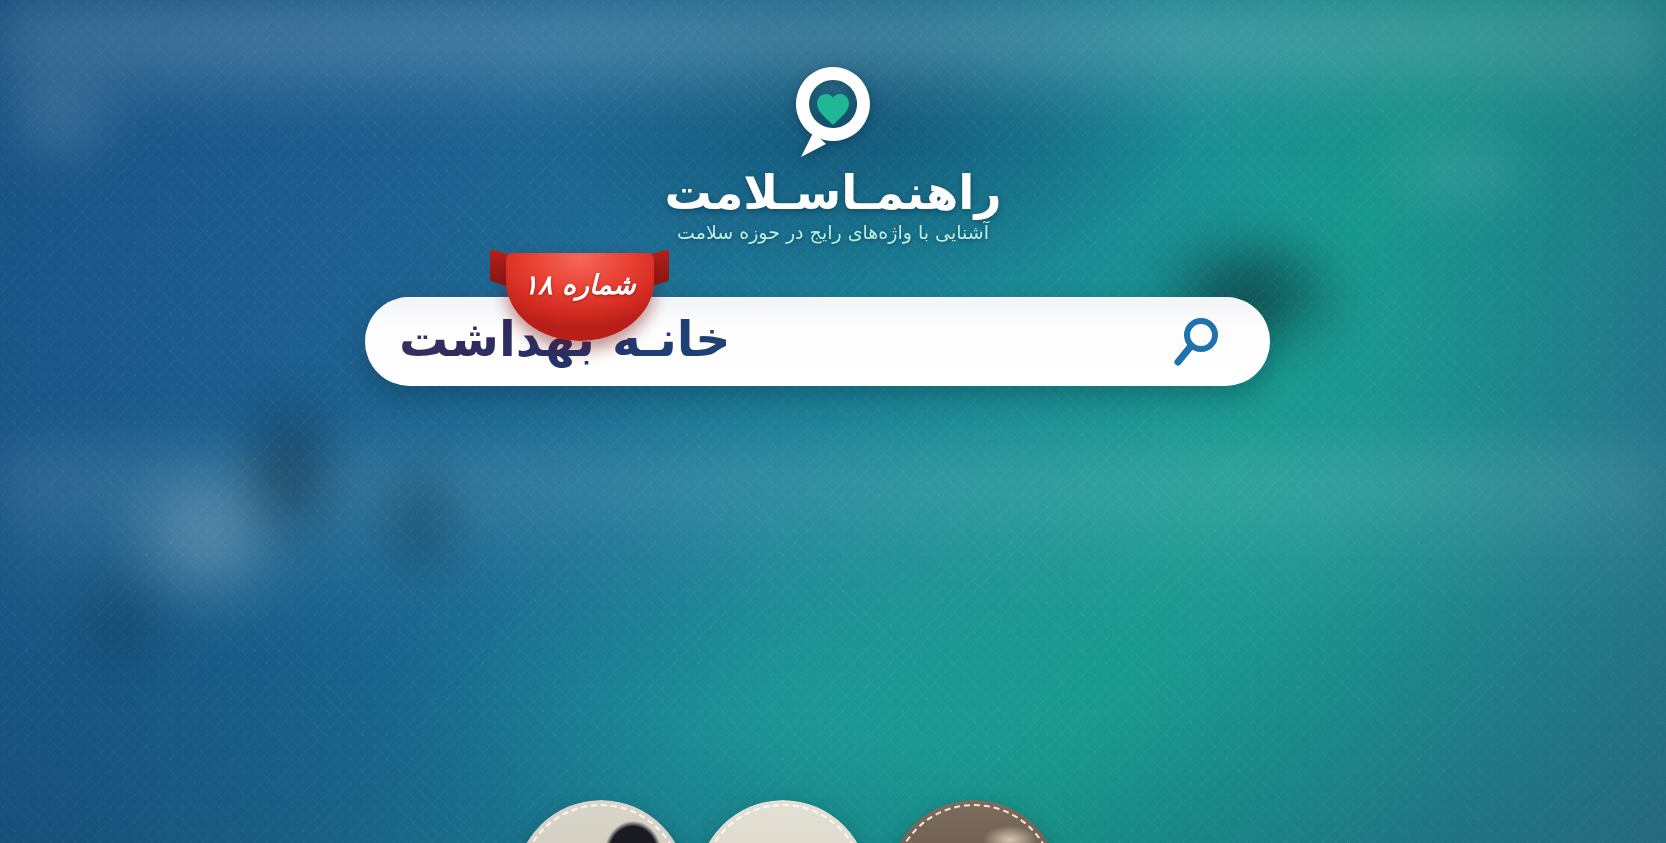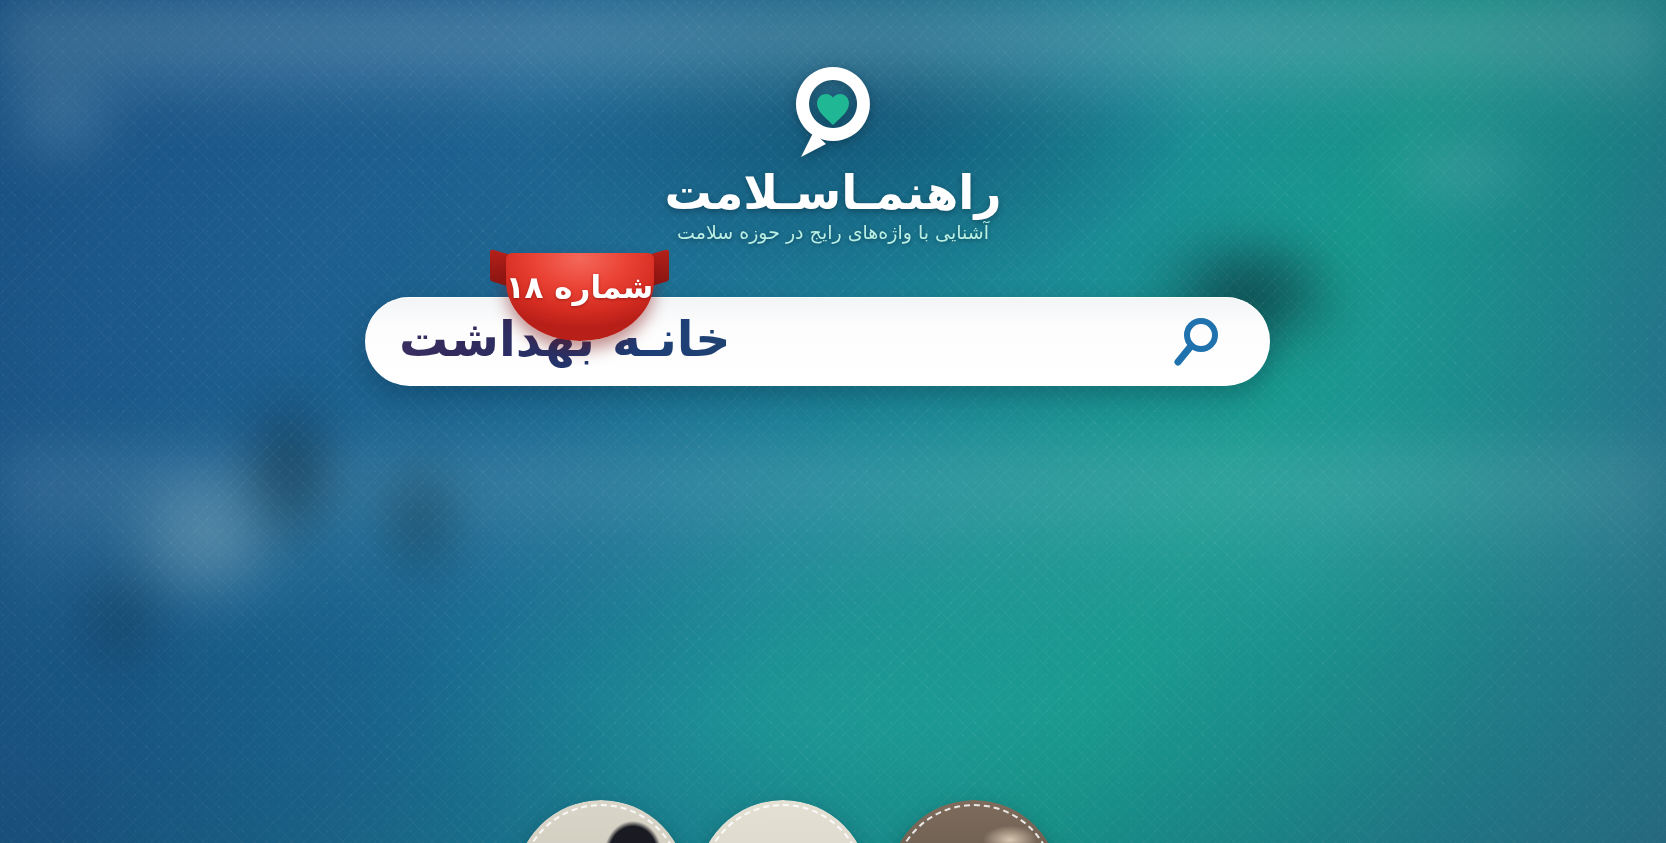--- a/index.html
+++ b/index.html
@@ -122,23 +122,24 @@
   .ribbon .body{
     position:absolute;left:14px;top:0;width:148px;height:88px;
     background:
       radial-gradient(ellipse 110px 70px at 50% 6%, #f4685a 0%, #ea4335 42%, #d62d22 74%, #b81f18 100%);
     border-radius:6px 6px 74px 74px / 6px 6px 60px 60px;
     box-shadow:0 9px 16px rgba(120,12,10,.45);
   }
   .ribbon .label{
     position:absolute;left:0;right:0;top:16px;
     text-align:center;color:#fff;direction:rtl;
-    font-size:31px;font-weight:bold;letter-spacing:-1px;
+    font-size:27px;font-weight:bold;letter-spacing:-1px;
     text-shadow:0 1px 3px rgba(110,10,8,.55);
     white-space:nowrap;
+    font-style:italic;
   }
 
   
   .photos{position:absolute;left:0;right:0;top:400px;height:180px;}
   .photo{
     position:absolute;border-radius:50%;overflow:hidden;
     box-shadow:0 8px 20px rgba(2,40,50,.38);
   }
   .photo::after{
     content:"";position:absolute;inset:4px;border-radius:50%;

